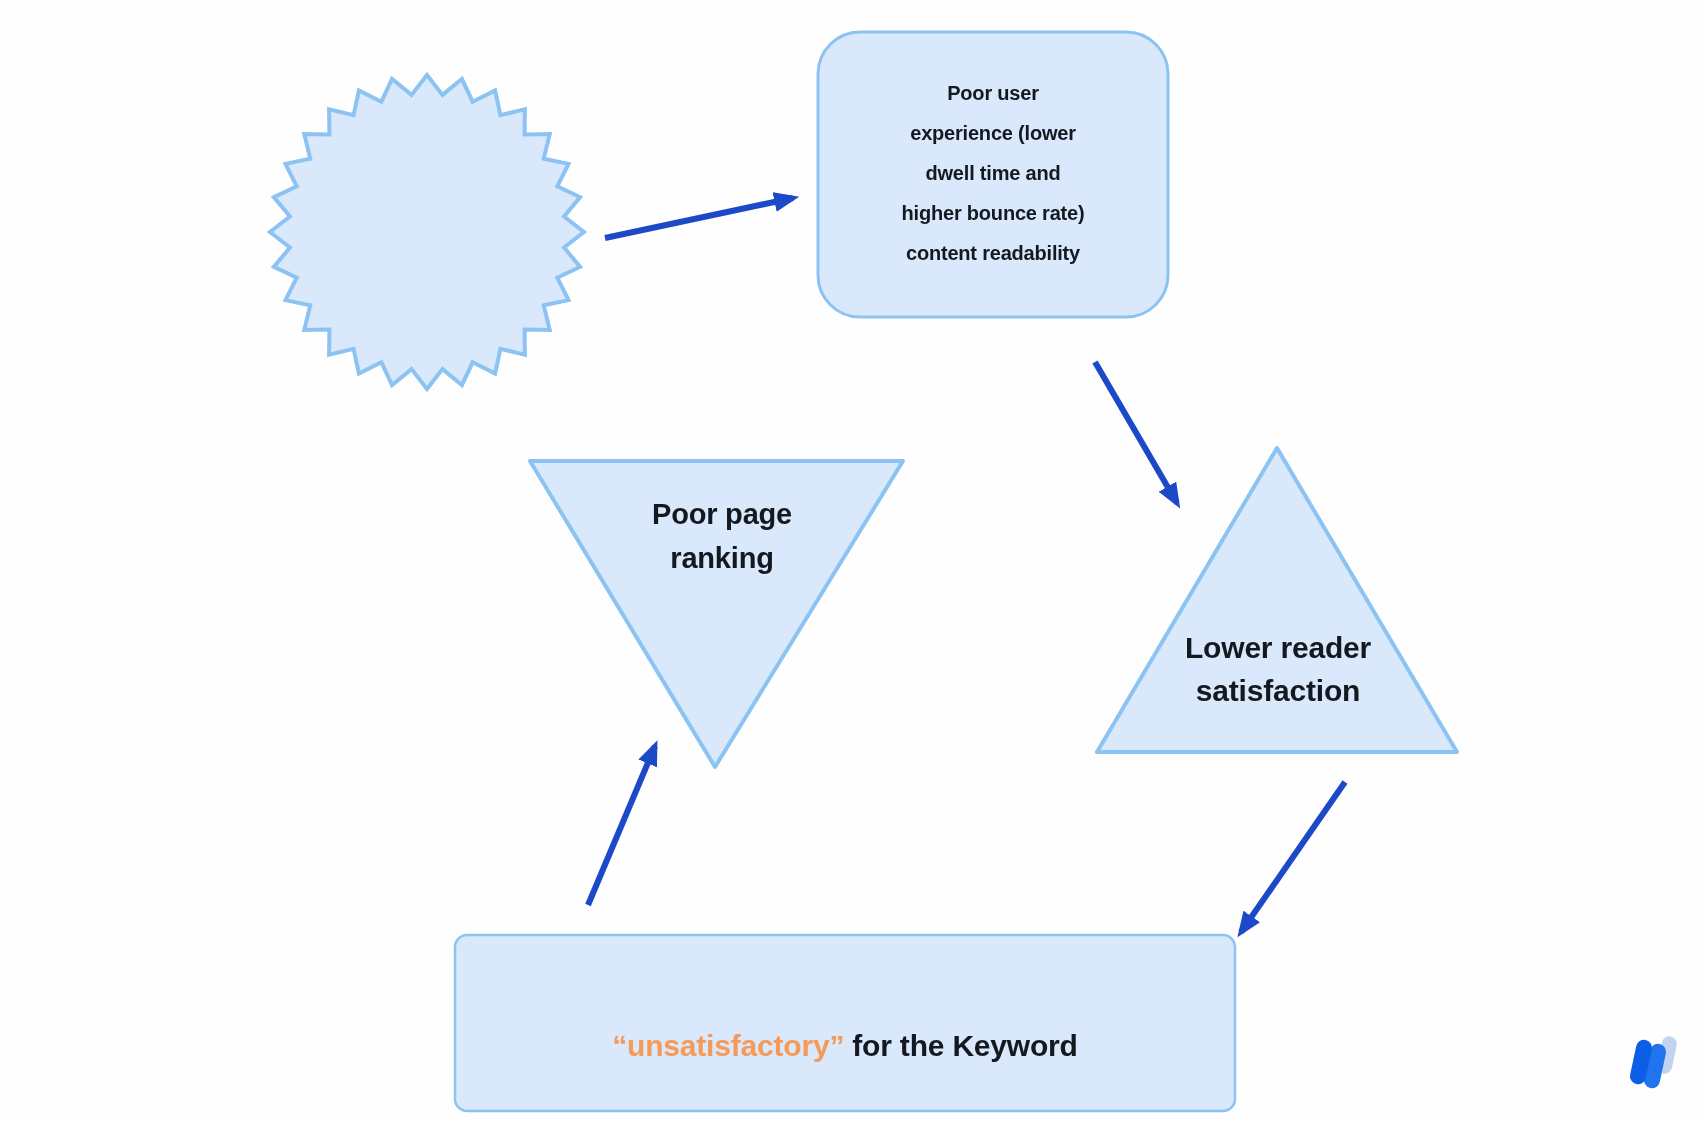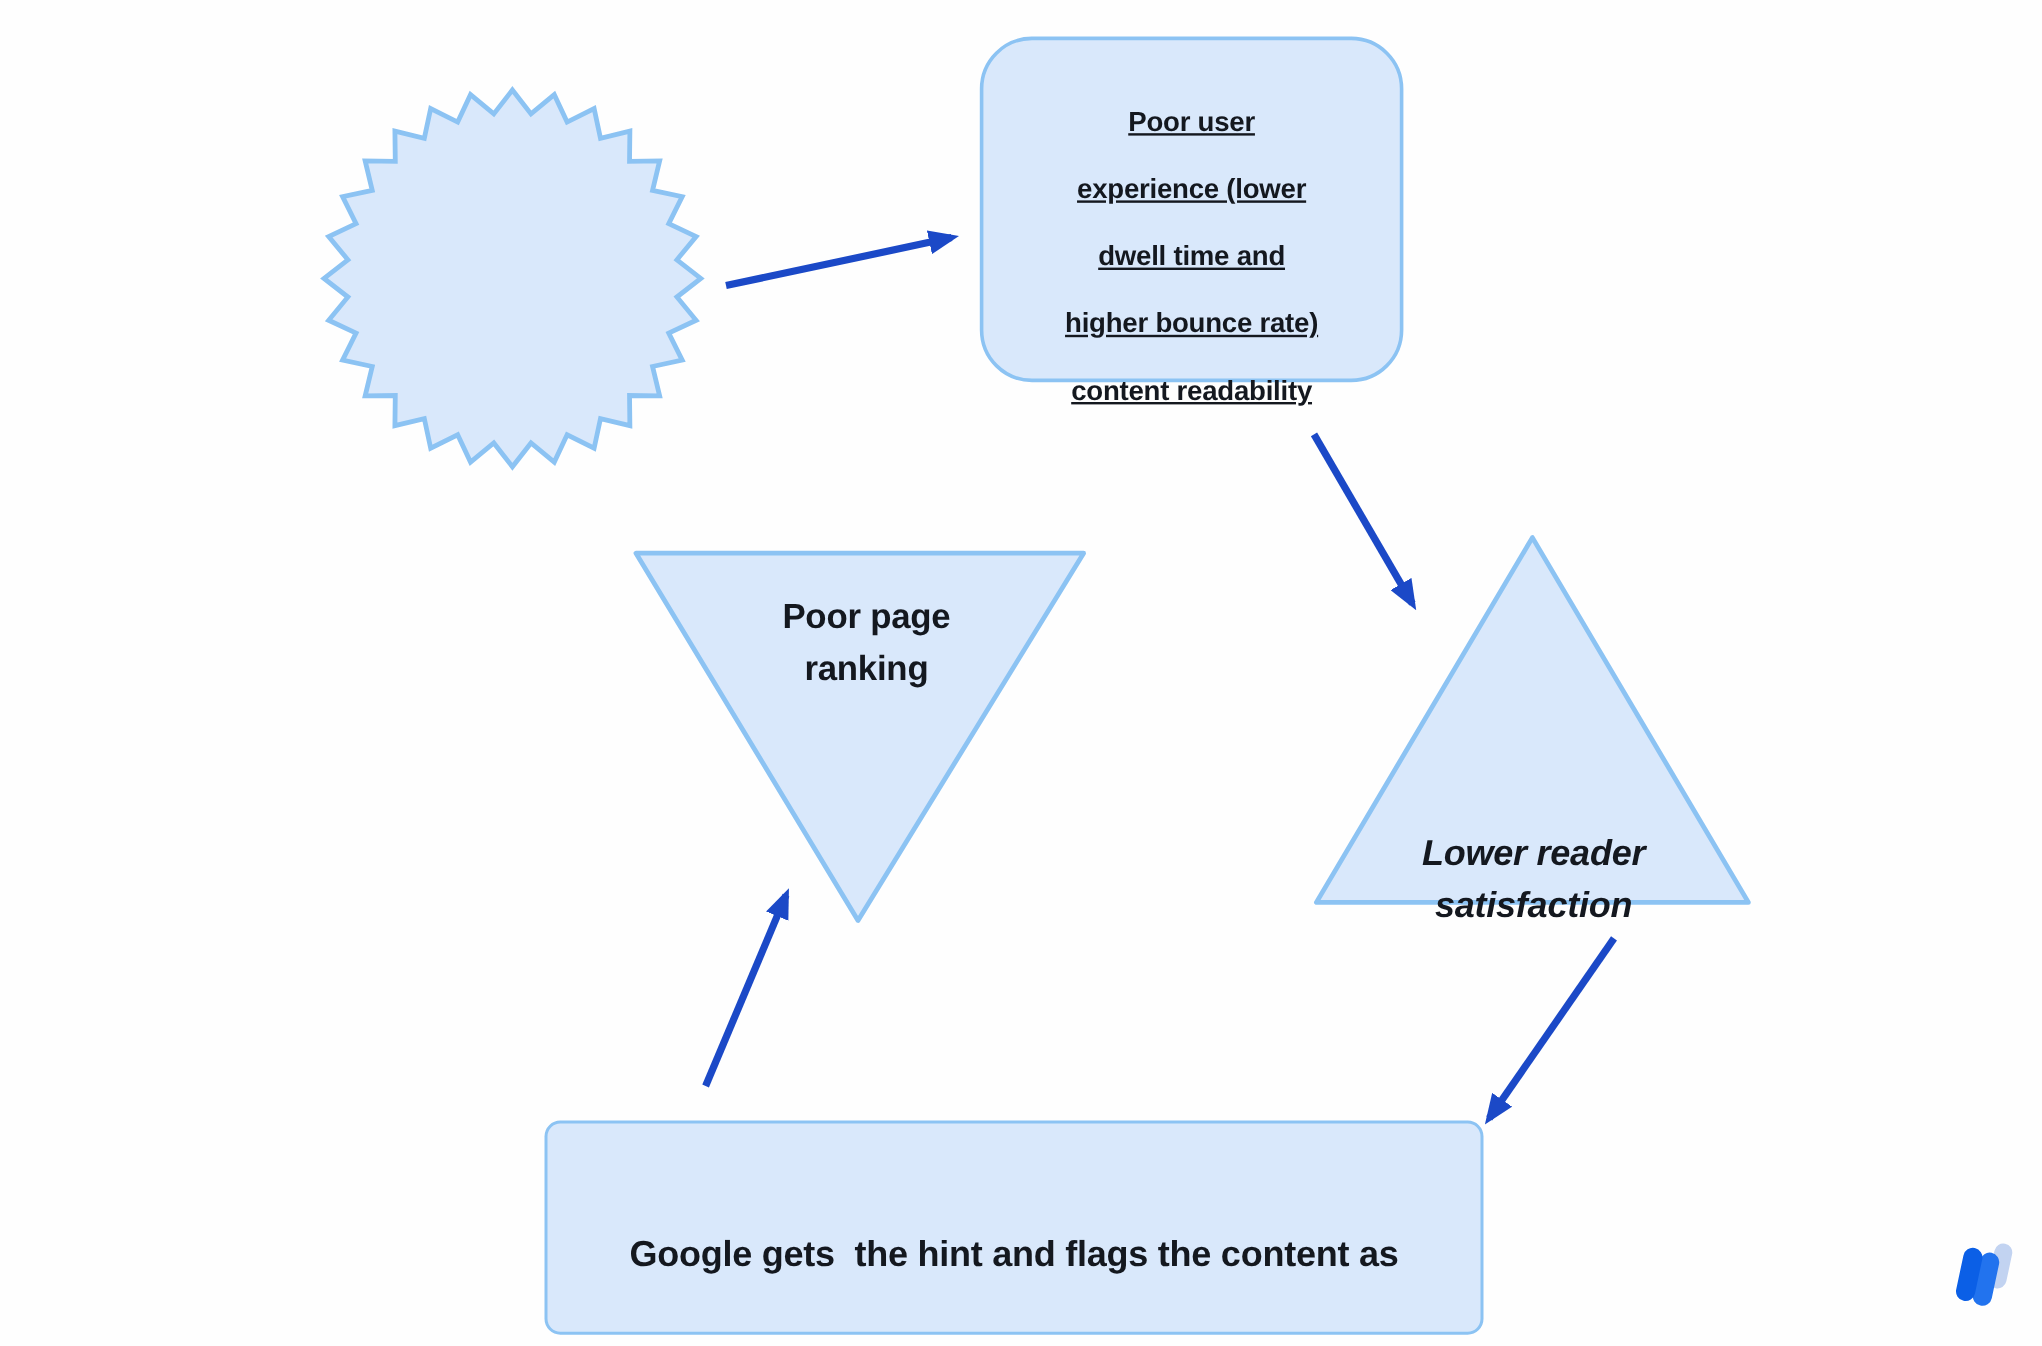--- a/index.html
+++ b/index.html
@@ -20,21 +20,21 @@
   .node-label{
     position:absolute;
     transform:translateX(-50%);
     text-align:center;
     white-space:pre-line;
     font-weight:700;
     color:var(--text);
     letter-spacing:-0.2px;
   }
   .seal-label{font-size:30px;line-height:44px;}
-  .roundbox-label{font-size:23px;line-height:56px;text-decoration:underline;}
+  .roundbox-label{font-size:20px;line-height:40px;}
   .invtri-label{font-size:29px;line-height:44px;}
   .tri-label{font-size:30px;line-height:43px;}
   .flatbox-label{font-size:30px;line-height:45px;}
   .flatbox-label .line1{white-space:pre;display:block;}
   .flatbox-label .line2{display:block;}
   .hl{color:var(--highlight-orange);}
 </style>
 </head>
 <body>
 
@@ -68,21 +68,20 @@
 
   <div class="node-label roundbox-label" style="left:993px;top:73px;">Poor user
 experience (lower
 dwell time and
 higher bounce rate)
 content readability</div>
 
   <div class="node-label invtri-label" style="left:722px;top:492px;">Poor page
 ranking</div>
 
-  <div class="node-label tri-label" style="left:1278px;top:690px;font-style:italic;">Lower reader
+  <div class="node-label tri-label" style="left:1278px;top:626px;">Lower reader
 satisfaction</div>
 
   <div class="node-label flatbox-label" style="left:845px;top:978px;">
-    <span class="line1">Google gets  the hint and flags the content as</span>
     <span class="line2"><span class="hl">“unsatisfactory”</span><span> for the Keyword</span></span>
   </div>
 
 </div>
 
 </body></html>

